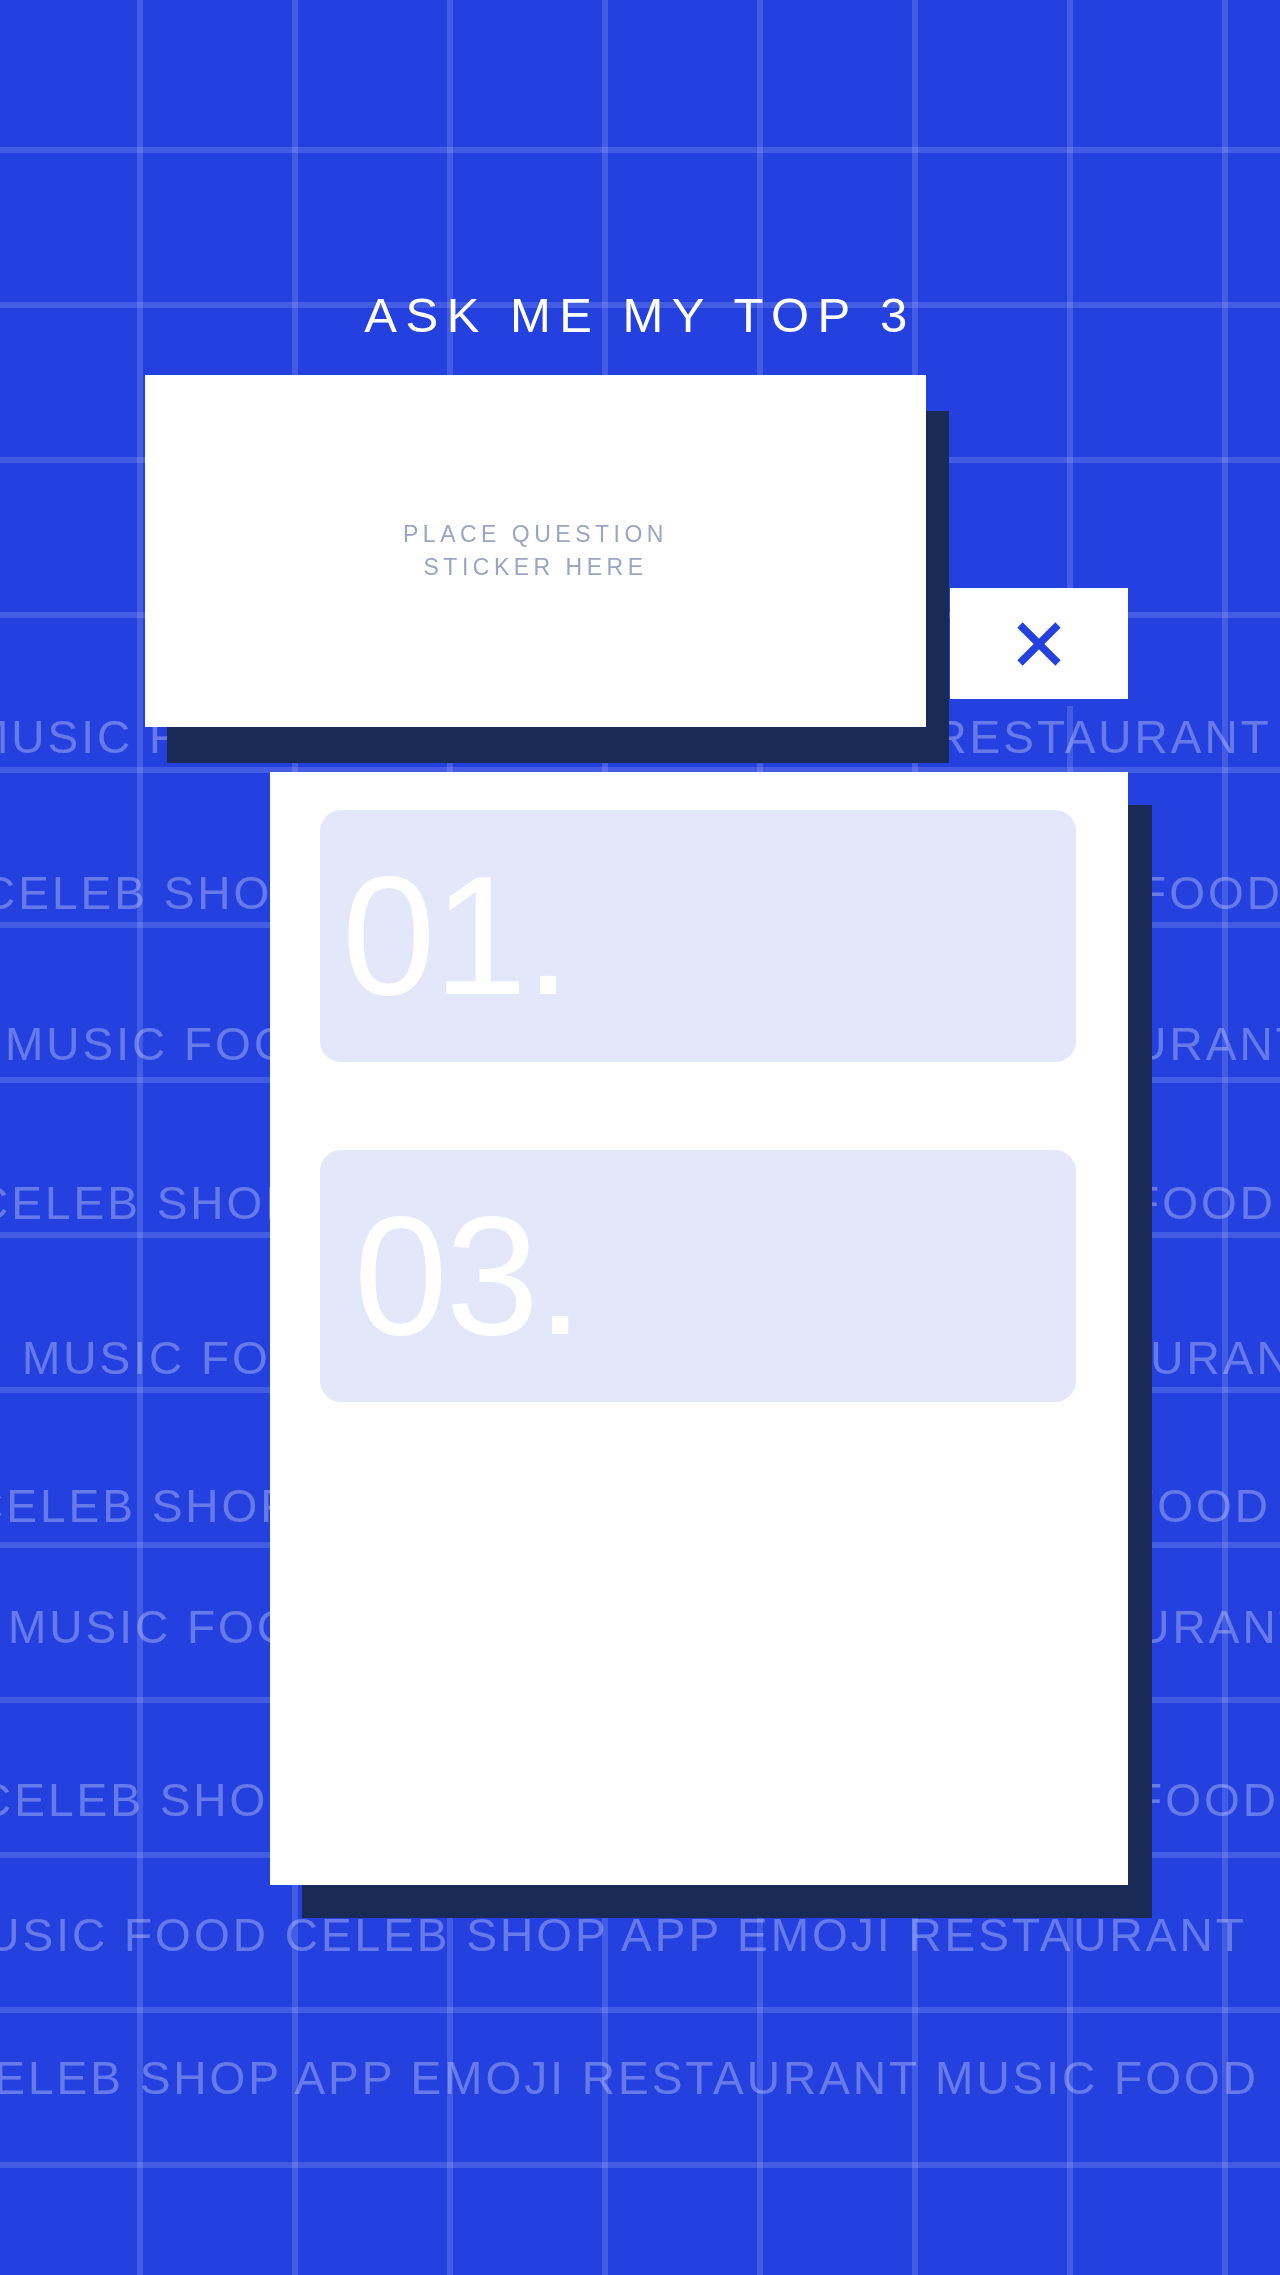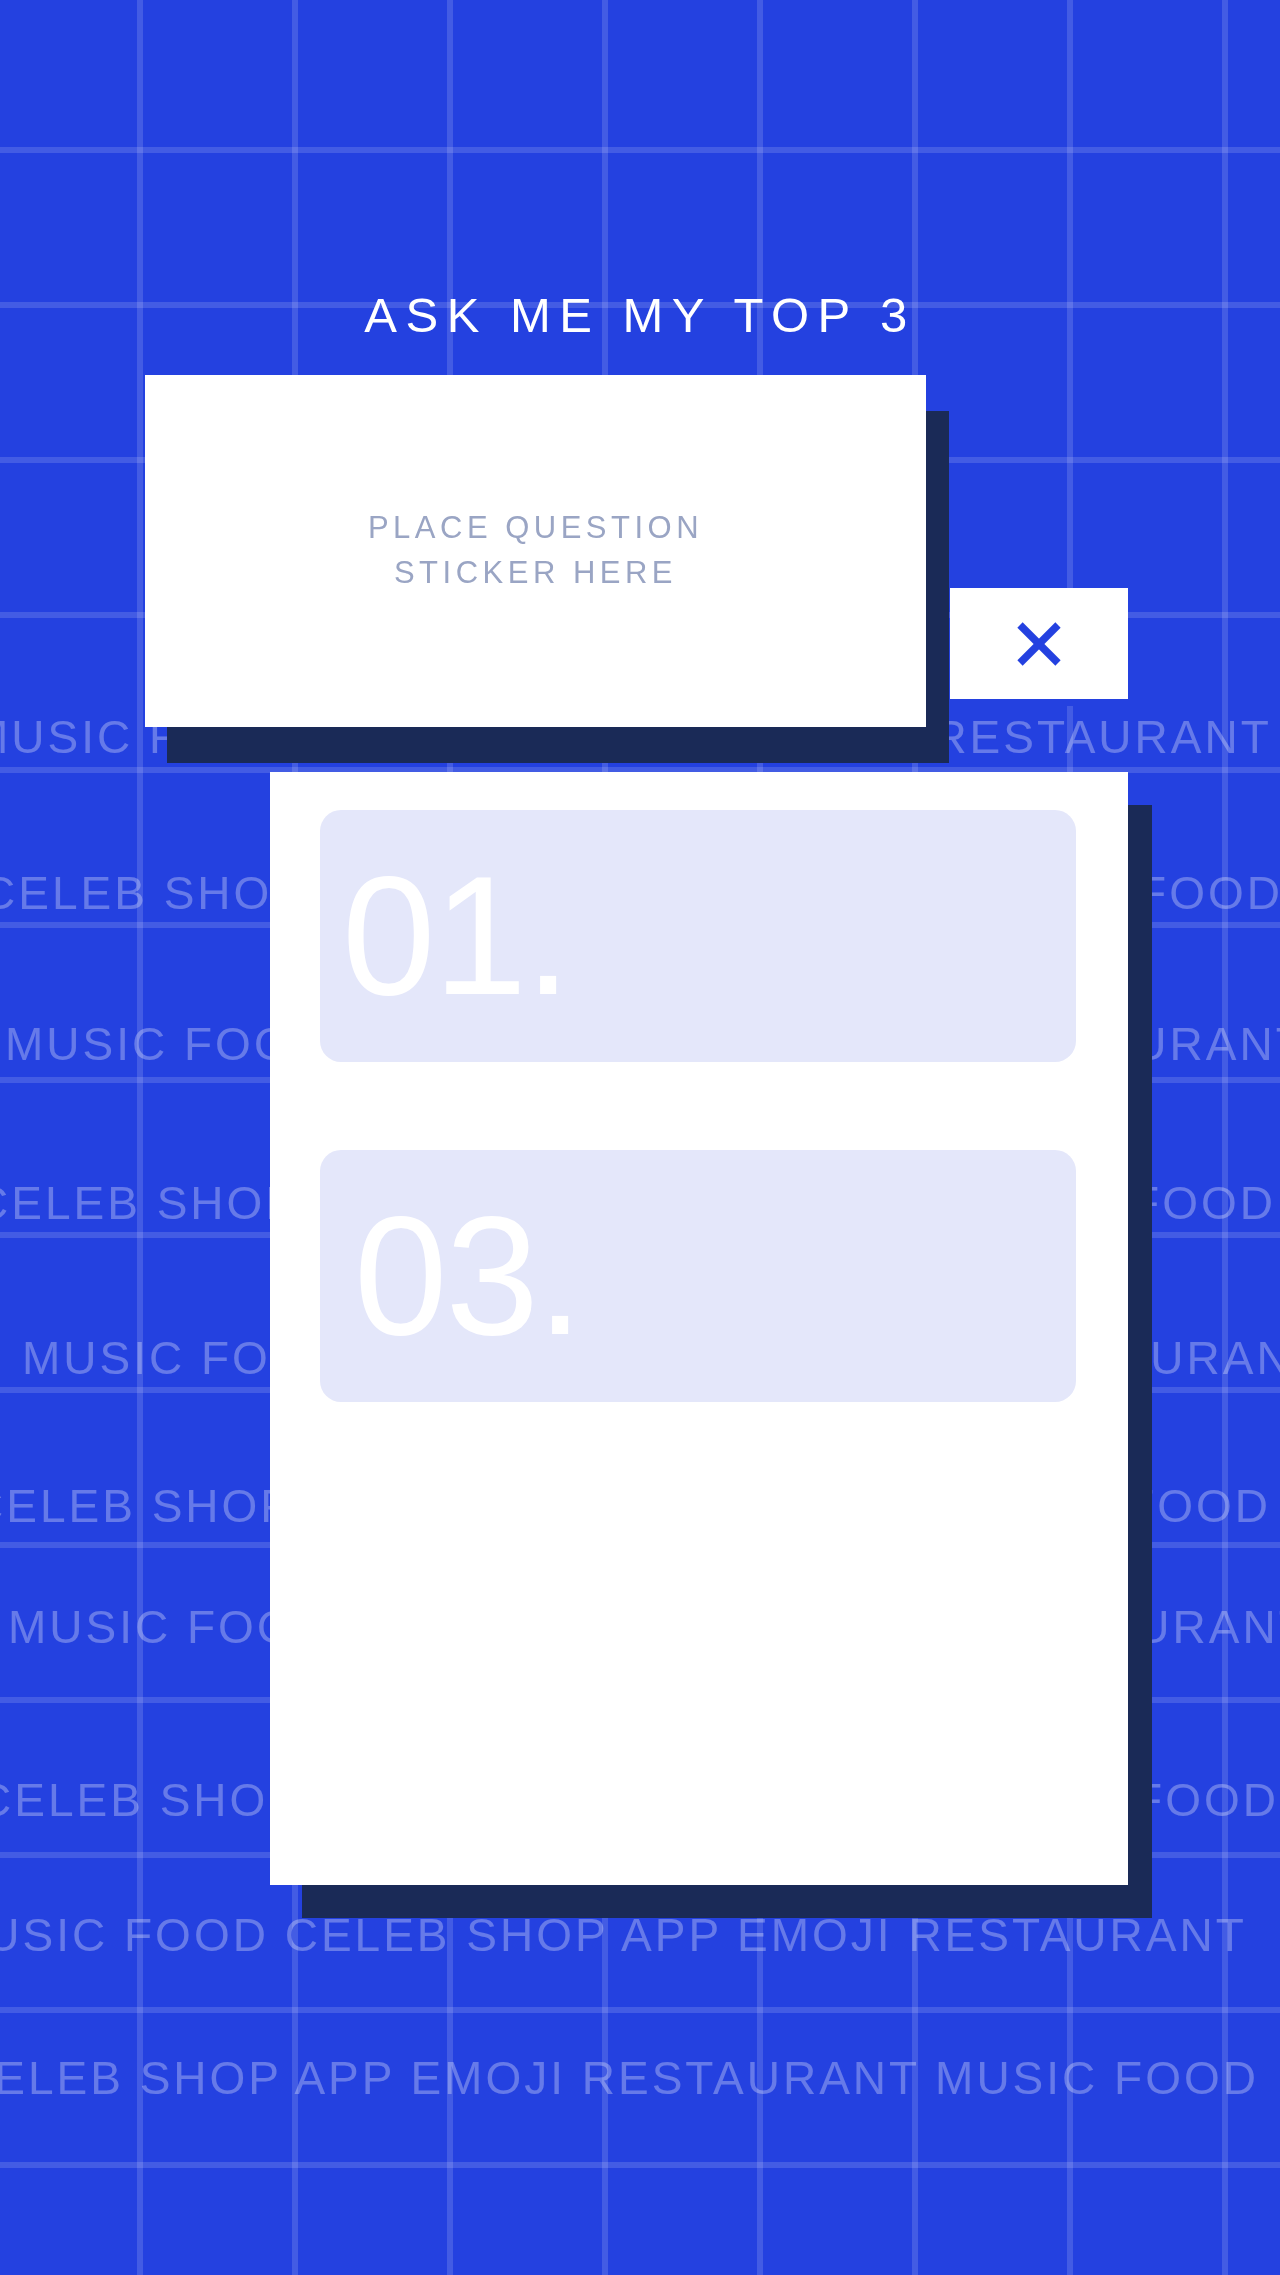--- a/index.html
+++ b/index.html
@@ -79,21 +79,21 @@
     top: 375px;
     width: 781px;
     height: 352px;
     background: #ffffff;
     display: flex;
     align-items: center;
     justify-content: center;
   }
   #question-placeholder {
     color: #9aa5c4;
-    font-size: 31px;
+    font-size: 23px;
     font-weight: 400;
     letter-spacing: 4.5px;
     line-height: 1.45;
     text-align: center;
     white-space: pre-line;
   }
 
   
   #list-shadow {
     left: 302px;

